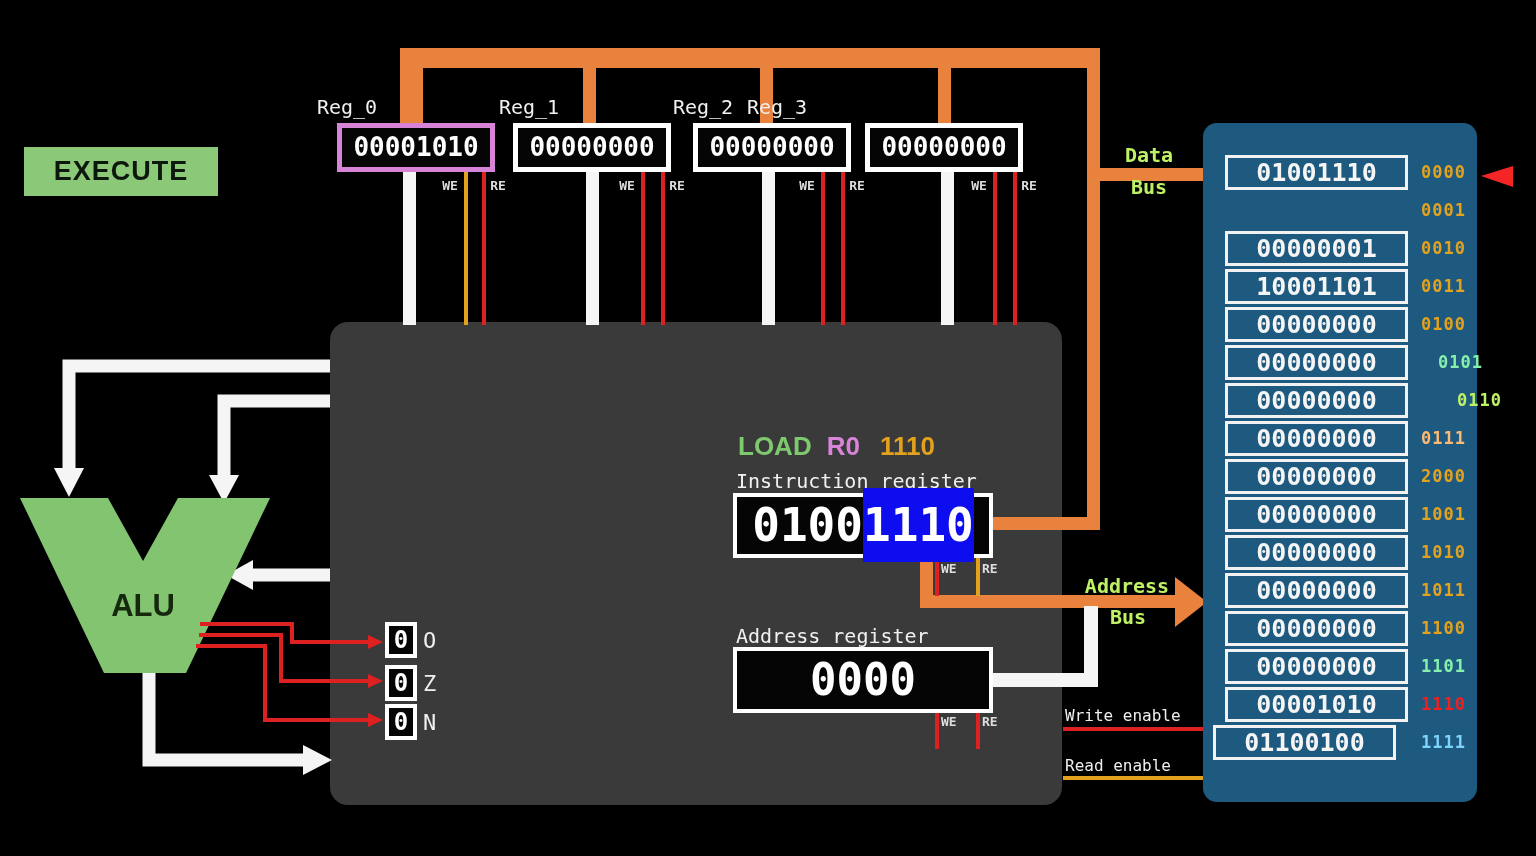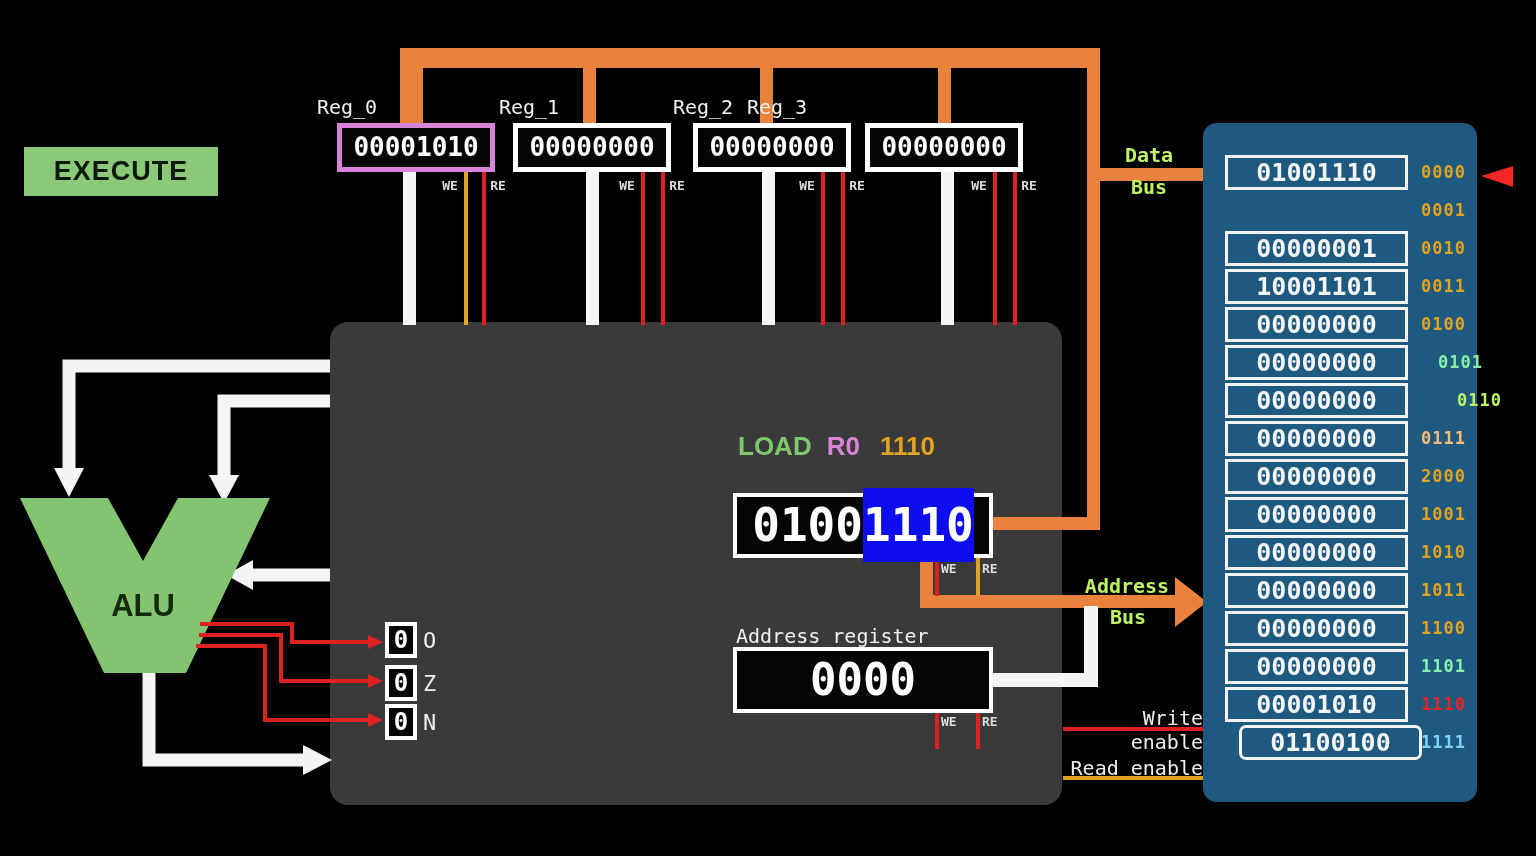--- a/index.html
+++ b/index.html
@@ -15,21 +15,21 @@
   .z4{z-index:4;}
   .execute-btn{background:#8bc878;color:#0c180c;font-family:"Liberation Sans",sans-serif;
                font-weight:bold;font-size:27px;text-align:center;line-height:49px;letter-spacing:1px;border:0;padding:0;}
   .reg-label{color:#f0f0f0;font-size:20px;text-align:center;white-space:pre;}
   .reg-box{background:#050505;text-align:center;}
   .reg-box .val{color:#fff;font-size:26px;font-weight:bold;line-height:39px;}
   .b-white{border:5px solid #fff;}
   .b-pink{border:5px solid #d783d7;}
   .tick-label{color:#ddd;font-size:13px;font-weight:bold;text-align:center;}
   .bus-label{color:#bef264;font-size:20px;font-weight:bold;text-align:center;}
-  .en-label{color:#eee;font-size:20px;text-align:right;}
+  .en-label{color:#eee;font-size:16px;text-align:left;}
   .alu-text{color:#16290f;font-family:"Liberation Sans",sans-serif;font-weight:bold;
             font-size:31px;text-align:center;}
   .flag-box{background:#050505;border:4px solid #fff;color:#fff;font-size:24px;font-weight:bold;
             text-align:center;line-height:28px;}
   .flag-label{color:#f0f0f0;font-size:22px;}
   .instr-line{display:flex;font-family:"Liberation Sans",sans-serif;font-weight:bold;font-size:26px;}
   .instr-line .m{color:#7ec96e;margin-right:15px;}
   .instr-line .r{color:#d884d8;margin-right:20px;}
   .instr-line .o{color:#e2a21e;}
   .ir-box{background:#050505;border:4px solid #fff;text-align:center;}
@@ -171,20 +171,21 @@
     <span>0</span>
   </div>
   <div class="abs z4 flag-label" style="left:423px;top:710px;">N</div>
 
   <div class="abs z4 instr-line" style="left:738px;top:431px;">
     <span class="m">LOAD</span>
     <span class="r">R0</span>
     <span class="o">1110</span>
   </div>
 
+  <div class="abs z4 sec-label" style="left:736px;top:469px;">Instruction register</div>
   <div class="abs z4 ir-box" style="left:733px;top:493px;width:252px;height:57px;">
     <div class="val"><span>0100</span><span class="hl">1110</span></div>
   </div>
   <div class="abs z4 tick-label" style="left:941px;top:561px;width:26px;text-align:left;">WE</div>
   <div class="abs z4 tick-label" style="left:982px;top:561px;width:26px;text-align:left;">RE</div>
 
   <div class="abs z4 bus-label" style="left:1075px;top:574px;width:104px;">Address</div>
   <div class="abs z4 bus-label" style="left:1093px;top:605px;width:70px;">Bus</div>
 
   <div class="abs z4 sec-label" style="left:736px;top:624px;">Address register</div>
@@ -220,17 +221,17 @@
     <div class="mem-cell" style="left:22px;top:412px;width:177px;height:29px;"><span>00000000</span></div>
     <div class="mem-addr" style="left: 218px; top: 419px; color: rgb(226, 162, 30);">1010</div>
     <div class="mem-cell" style="left:22px;top:450px;width:177px;height:29px;"><span>00000000</span></div>
     <div class="mem-addr" style="left: 218px; top: 457px; color: rgb(226, 162, 30);">1011</div>
     <div class="mem-cell" style="left:22px;top:488px;width:177px;height:29px;"><span>00000000</span></div>
     <div class="mem-addr" style="left: 218px; top: 495px; color: rgb(226, 162, 30);">1100</div>
     <div class="mem-cell" style="left:22px;top:526px;width:177px;height:29px;"><span>00000000</span></div>
     <div class="mem-addr" style="left: 218px; top: 533px; color: #86efac;">1101</div>
     <div class="mem-cell" style="left:22px;top:564px;width:177px;height:29px;"><span>00001010</span></div>
     <div class="mem-addr" style="left: 218px; top: 571px; color: rgb(238, 32, 32);">1110</div>
-    <div class="mem-cell" style="left:36px;top:602px;width:177px;height:29px;border-radius:7px;"><span>01100100</span></div>
+    <div class="mem-cell" style="left:10px;top:602px;width:177px;height:29px;"><span>01100100</span></div>
     <div class="mem-addr" style="left: 218px; top: 609px; color: #7dd3fc;">1111</div>
   </div>
 
 </div>
 
 </body></html>

